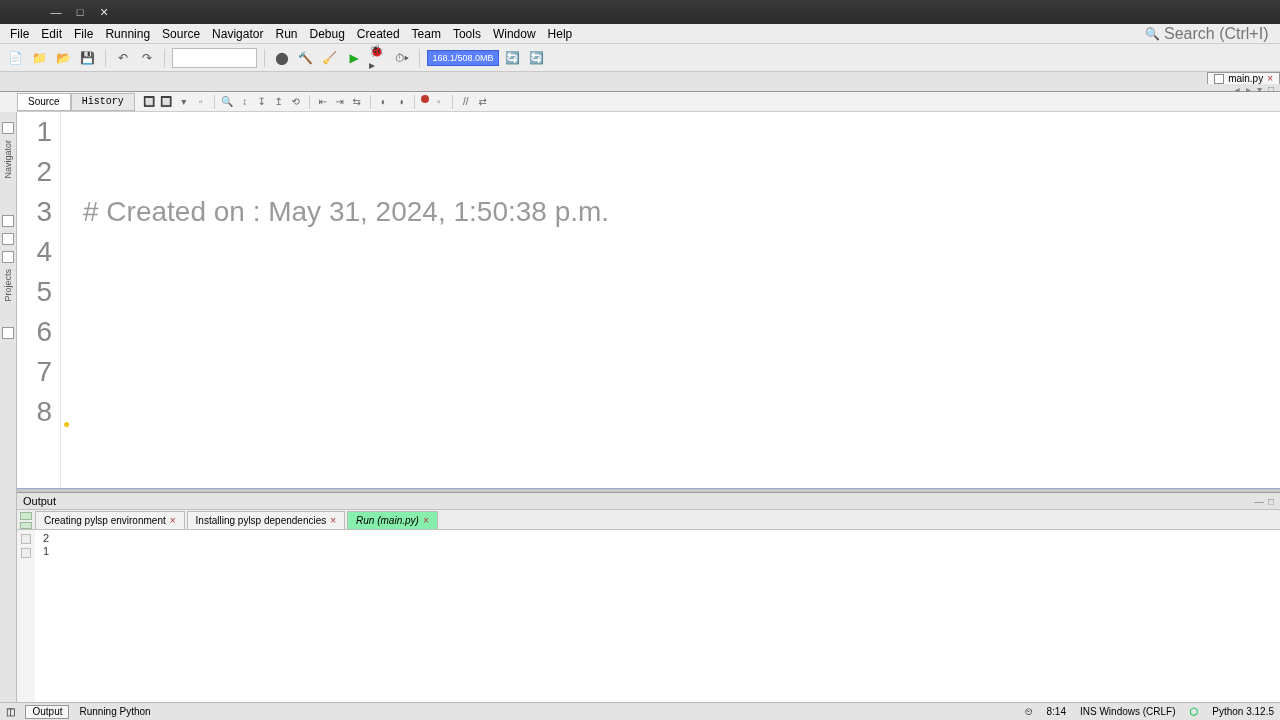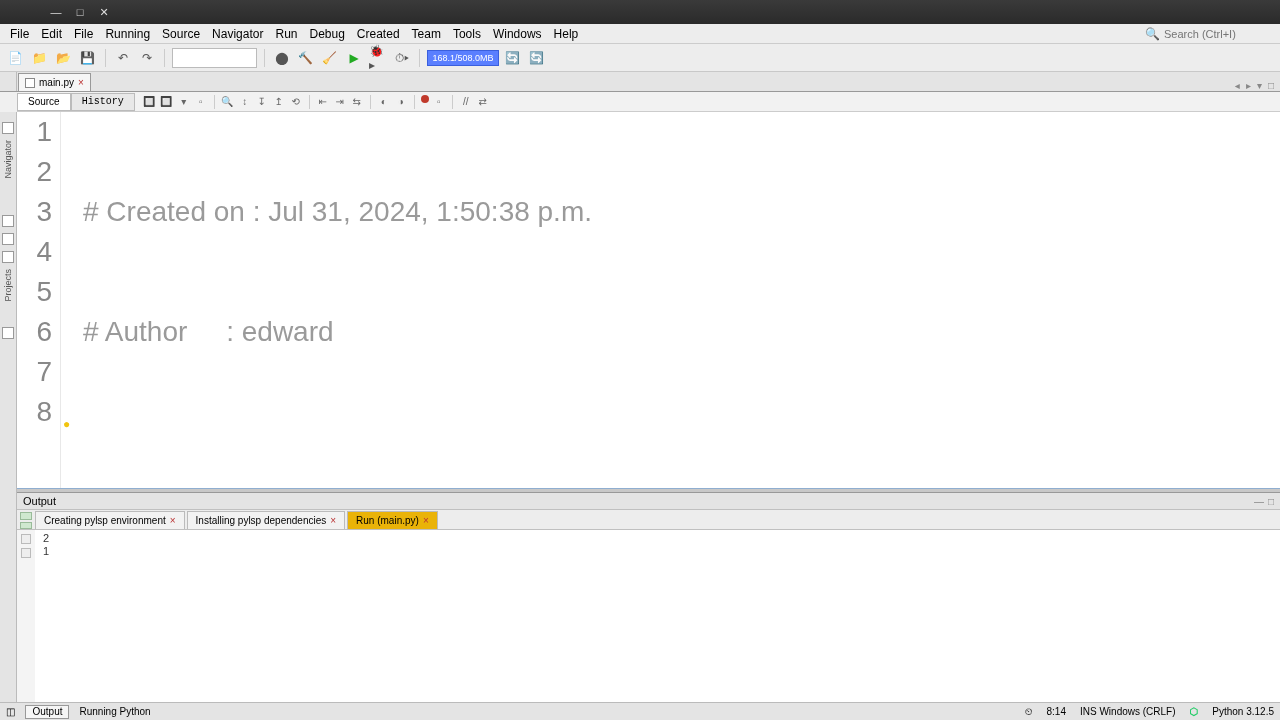--- a/index.html
+++ b/index.html
@@ -9,32 +9,32 @@
 .titlebar { height: 24px; background: linear-gradient(#3a3a3a,#2a2a2a); color: #ddd; display: flex; align-items: center; font-size: 11px; }
 .titlebar .title { flex: 1; text-align: center; font-weight: bold; }
 .titlebar .wctl { display: flex; gap: 12px; padding: 0 10px; }
 .titlebar .wctl span { cursor: pointer; width: 12px; text-align: center; }
 
 
 .menubar { height: 20px; background: #ededed; display: flex; align-items: center; font-size: 12px; border-bottom: 1px solid #ccc; }
 .menubar .items { display: flex; gap: 0; padding-left: 4px; }
 .menubar .items span { padding: 2px 6px; cursor: pointer; }
 .menubar .search { margin-left: auto; display: flex; align-items: center; gap: 4px; padding-right: 6px; color: #888; font-size: 11px; }
-.menubar .search input { border: none; background: transparent; font-size: 11px; width: 110px; outline: none; }
+.menubar .search input { border: none; background: transparent; font-size: 16px; width: 110px; outline: none; }
 .menubar .search .sicon { font-size: 12px; }
 
 
 .toolbar { height: 28px; background: #ededed; display: flex; align-items: center; font-size: 11px; border-bottom: 1px solid #c8c8c8; padding: 0 6px; gap: 4px; }
 .tbtn { width: 20px; height: 20px; display: flex; align-items: center; justify-content: center; border: 1px solid transparent; border-radius: 2px; cursor: pointer; font-size: 12px; color: #555; }
 .tsep { width: 1px; height: 18px; background: #ccc; margin: 0 3px; }
 .tcombo { width: 85px; height: 20px; border: 1px solid #bbb; background: #fff; }
 .tmem { width: 72px; height: 16px; background: #5a7fff; color: #fff; font-size: 9px; display: flex; align-items: center; justify-content: center; border: 1px solid #3a5fdd; }
 
 
-.tabrow { height: 20px; background: #e4e4e4; display: flex; align-items: flex-end; font-size: 11px; border-bottom: 1px solid #999; }
+.tabrow { height: 20px; background: #e4e4e4; display: flex; align-items: flex-end; font-size: 11px; border-bottom: 1px solid #999; flex-direction: column; }
 .leftgut { width: 17px; height: 100%; border-right: 1px solid #bbb; background: #e4e4e4; }
 .ftab { height: 18px; background: #f6f6f6; border: 1px solid #999; border-bottom: none; padding: 0 6px; display: flex; align-items: center; gap: 4px; margin-left: 1px; font-size: 10px; }
 .ftab .x { color: #b33; font-size: 10px; cursor: pointer; }
 .ftab .icon { width: 10px; height: 10px; display:inline-block; background:#fff; border:1px solid #888; }
 .tabrow .right { margin-left: auto; display: flex; gap: 2px; padding-right: 4px; color: #888; font-size: 10px; }
 .tabrow .right span { cursor: pointer; padding: 0 2px; }
 
 
 .subtb { height: 20px; background: #f2f2f2; border-bottom: 1px solid #ccc; display: flex; align-items: center; font-size: 10px; margin-left: 17px; }
 .subtb .stab { padding: 2px 10px; border: 1px solid #bbb; background: #fff; height: 18px; display: flex; align-items: center; cursor: pointer; }
@@ -64,21 +64,21 @@
 
 .splitter { height: 4px; background: #c8c8c8; cursor: row-resize; border-top: 1px solid #8faed0; }
 .outpanel { height: 210px; background: #fff; display: flex; flex-direction: column; border-top: 1px solid #999; }
 .outtitle { height: 17px; background: #e4e4e4; font-size: 11px; padding-left: 6px; display: flex; align-items: center; border-bottom: 1px solid #c0c0c0; }
 .outtitle .r { margin-left: auto; display: flex; gap: 4px; padding-right: 6px; color: #888; font-size: 10px; }
 .outtitle .r span { cursor: pointer; }
 .outtabs { height: 20px; display: flex; align-items: center; font-size: 10px; background: #ededed; border-bottom: 1px solid #c0c0c0; }
 .outside { width: 18px; height: 100%; display: flex; flex-direction: column; align-items: center; gap: 2px; padding-top: 2px; }
 .outside span { width: 12px; height: 12px; border: 1px solid #9b9; background: #cfe8cf; cursor: pointer; }
 .otab { height: 18px; border: 1px solid #bbb; border-bottom: none; padding: 0 8px; display: flex; align-items: center; gap: 4px; margin-right: 2px; background: #f2f2f2; cursor: pointer; }
-.otab.active { background: #eab308; }
+.otab.active { background: #86efac; font-style: italic; }
 .otab .x { color: #b33; cursor: pointer; }
 .outbody { flex: 1; display: flex; font-family: monospace; font-size: 11px; }
 .outgut { width: 18px; background: #f4f4f4; display: flex; flex-direction: column; align-items: center; gap: 4px; padding-top: 4px; }
 .outgut span { width: 10px; height: 10px; border: 1px solid #bbb; background: #eee; }
 .outtext { flex: 1; padding: 2px 8px; color: #333; }
 .outtext div { line-height: 13px; }
 
 
 .statusbar { height: 18px; background: #e4e4e4; border-top: 1px solid #bbb; display: flex; align-items: center; font-size: 10px; padding: 0 6px; gap: 10px; }
 .statusbar .r { margin-left: auto; display: flex; align-items: center; gap: 14px; }
@@ -103,21 +103,21 @@
     <span>Edit</span>
     <span>File</span>
     <span>Running</span>
     <span>Source</span>
     <span>Navigator</span>
     <span>Run</span>
     <span>Debug</span>
     <span>Created</span>
     <span>Team</span>
     <span>Tools</span>
-    <span>Windows</span>
+    <span>Window</span>
     <span>Help</span>
   </div>
   <div class="search">
     <span class="sicon">🔍</span>
     <input placeholder="Search (Ctrl+I)" style="">
   </div>
 </div>
 
 <div class="toolbar">
   <div class="tbtn">📄</div>
@@ -214,22 +214,21 @@
         <div></div>
           <div></div>
           <div></div>
           <div></div>
           <div></div>
           <div></div>
           <div></div>
         <div class="warn"></div>
       </div>
       <div class="code">
-        <div class="line"><span class="cmt"># Created on : Jul 31, 2024, 1:50:38 p.m.</span></div>
-        <div class="line"><span class="cmt"># Author     : edward</span></div>
+        <div class="line"><span class="cmt"># Created on : May 31, 2024, 1:50:38 p.m.</span></div>
         
         
         
         
         
       </div>
     </div>
 
     <div class="splitter"></div>
 

